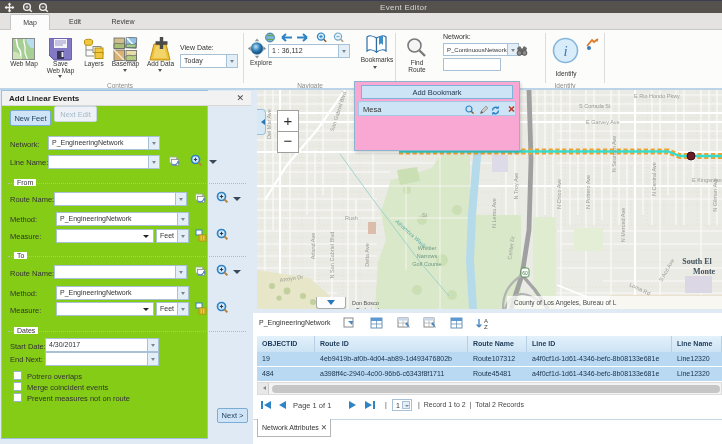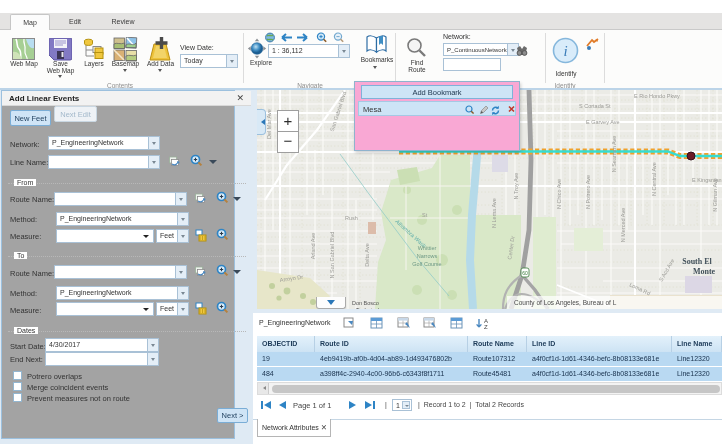--- a/index.html
+++ b/index.html
@@ -16,21 +16,21 @@
 
 #ribbon{position:absolute;left:0;top:30px;width:722px;height:58px;background:#fcfcfb}
 #ribbon-bot{position:absolute;left:0;top:88px;width:722px;height:2px;background:#bcd4e8}
 .gdiv{position:absolute;top:3px;width:1px;height:50px;background:#dcdcdc}
 .glabel{position:absolute;top:52px;font-size:6.5px;color:#8d8d8d;text-align:center}
 .ilabel{position:absolute;font-size:6.5px;color:#333;text-align:center}
 .caret{position:absolute;width:0;height:0;border:2.6px solid transparent;border-top:3.2px solid #555}
 
 #content{position:absolute;left:0;top:90px;width:722px;height:354px;background:#dfeaf4}
 
-#lpanel{position:absolute;left:1px;top:90px;width:234px;height:349px;background:#a3a3a3;border:1px solid #9cc0de}
+#lpanel{position:absolute;left:1px;top:90px;width:207px;height:349px;background:#84cc16;border:1px solid #9cc0de}
 #lp-head{position:absolute;left:0;top:0;width:249px;height:15px;background:#f2f2f2;border-bottom:1px solid #d8d8d8}
 #lp-head .t{position:absolute;left:7px;top:3px;font-size:8px;font-weight:bold;color:#222}
 #lp-head .x{position:absolute;right:7px;top:2px;font-size:9px;color:#444}
 .btn{position:absolute;background:#cfe4f6;border:1px solid #7aadd6;border-radius:2px;font-size:7.5px;color:#1d3d5c;text-align:center}
 .btn.dis{background:#eef2f6;border-color:#c9d7e2;color:#a3b9cb}
 .flabel{position:absolute;font-size:7.5px;color:#333}
 .combo{position:absolute;height:14px;background:#fff;border:1px solid #a9c1d6}
 .combo .val{position:absolute;left:3px;top:2px;font-size:7px;color:#333;white-space:nowrap}
 .darr{position:absolute;right:0;top:0;width:11px;height:12px;background:#e4eef7;border-left:1px solid #a9c1d6}
 .darr:after{content:"";position:absolute;left:2.5px;top:4.5px;border:2.5px solid transparent;border-top:3px solid #7a8894}
@@ -43,20 +43,35 @@
 #map{position:absolute;left:257px;top:90px;width:465px;height:219px;overflow:hidden}
 
 #tarea{position:absolute;left:253px;top:313px;width:469px;height:131px;background:#fff}
 .th{position:absolute;top:23px;height:16px;background:linear-gradient(#e3f1fb,#cde3f4);border-right:1px solid #b7d0e5;font-size:7px;font-weight:bold;color:#1c3a58;line-height:16px}
 .td{position:absolute;height:14px;background:#b9d9f2;font-size:7px;color:#17304c;line-height:14px;white-space:nowrap;overflow:hidden}
 .pgt{position:absolute;font-size:7px;color:#444;top:2px}
 </style>
 </head>
 <body>
 <div id="stage">
+  <div id="topbar">
+    <svg class="abs" style="left:4px;top:1px" width="50" height="12" viewBox="0 0 50 12">
+      <g stroke="#f0f0f0" stroke-width="1.4" fill="none">
+        <path d="M5.5 1v9M1 5.5h9"></path>
+        <path d="M5.5 0.5l-1.8 2.2h3.6zM5.5 10.5l-1.8-2.2h3.6zM0.6 5.5l2.2-1.8v3.6zM10.4 5.5l-2.2-1.8v3.6z" fill="#f0f0f0" stroke="none"></path>
+        <circle cx="23" cy="5" r="3.4"></circle>
+          <path d="M25.5 7.5l2.3 2.3"></path>
+          <path d="M21.6 5h2.8M23 3.6v2.8" stroke-width="1"></path>
+        <circle cx="39" cy="5" r="3.4"></circle>
+          <path d="M41.5 7.5l2.3 2.3"></path>
+          <path d="M37.6 5h2.8" stroke-width="1"></path>
+      </g>
+    </svg>
+    <div class="ttl">Event Editor</div>
+  </div>
   <div id="tabstrip">
     <div class="tab" id="tab-map">Map</div>
     <div class="tab" style="left:60px;width:30px">Edit</div>
     <div class="tab" style="left:103px;width:40px">Review</div>
   </div>
   <div id="ribbon">
 
     <svg class="abs" style="left:12px;top:8px" width="23" height="22" viewBox="0 0 23 22">
       <rect x="0.5" y="0.5" width="22" height="21" fill="#cdebf5" stroke="#8a8a8a"></rect>
       <path d="M1 1h21v20H1z" fill="#a6cf94"></path>

